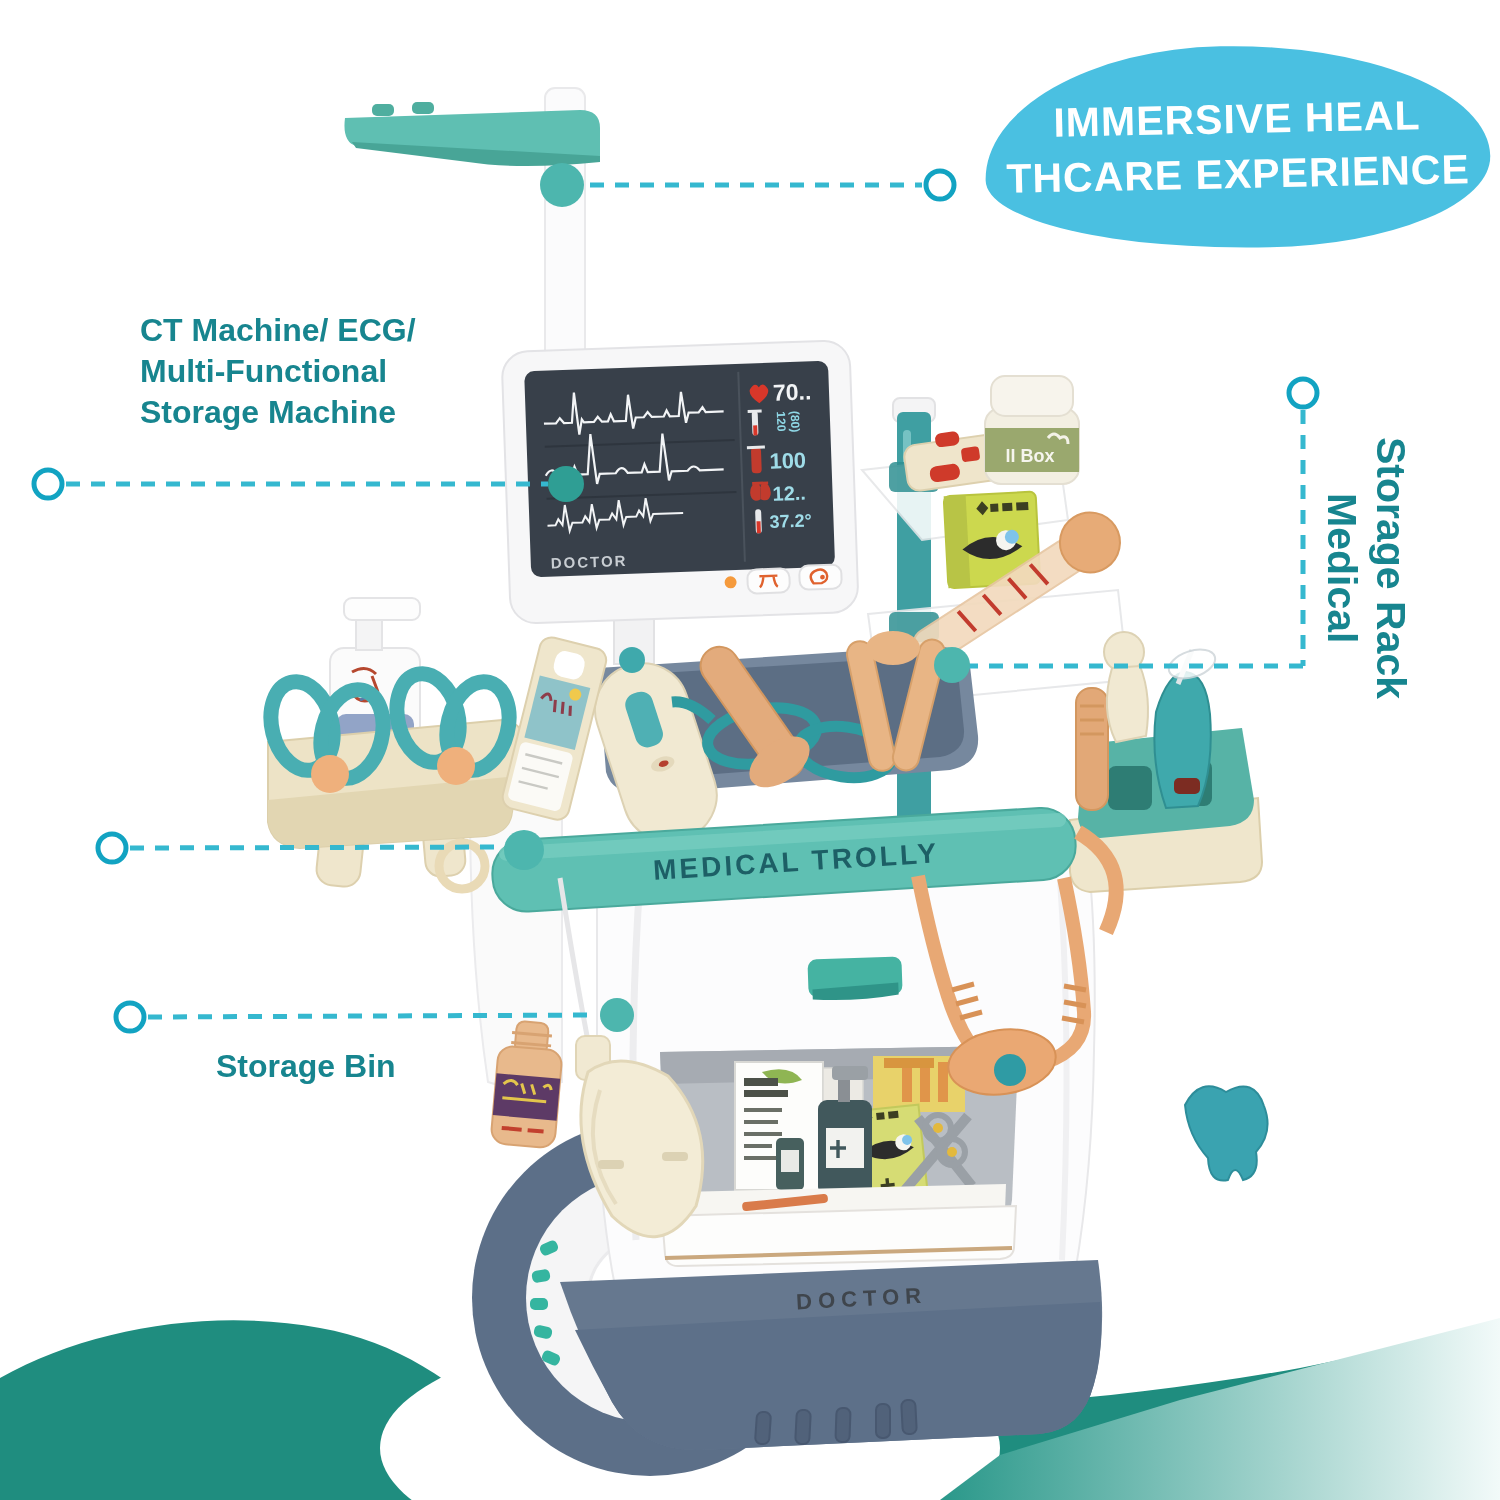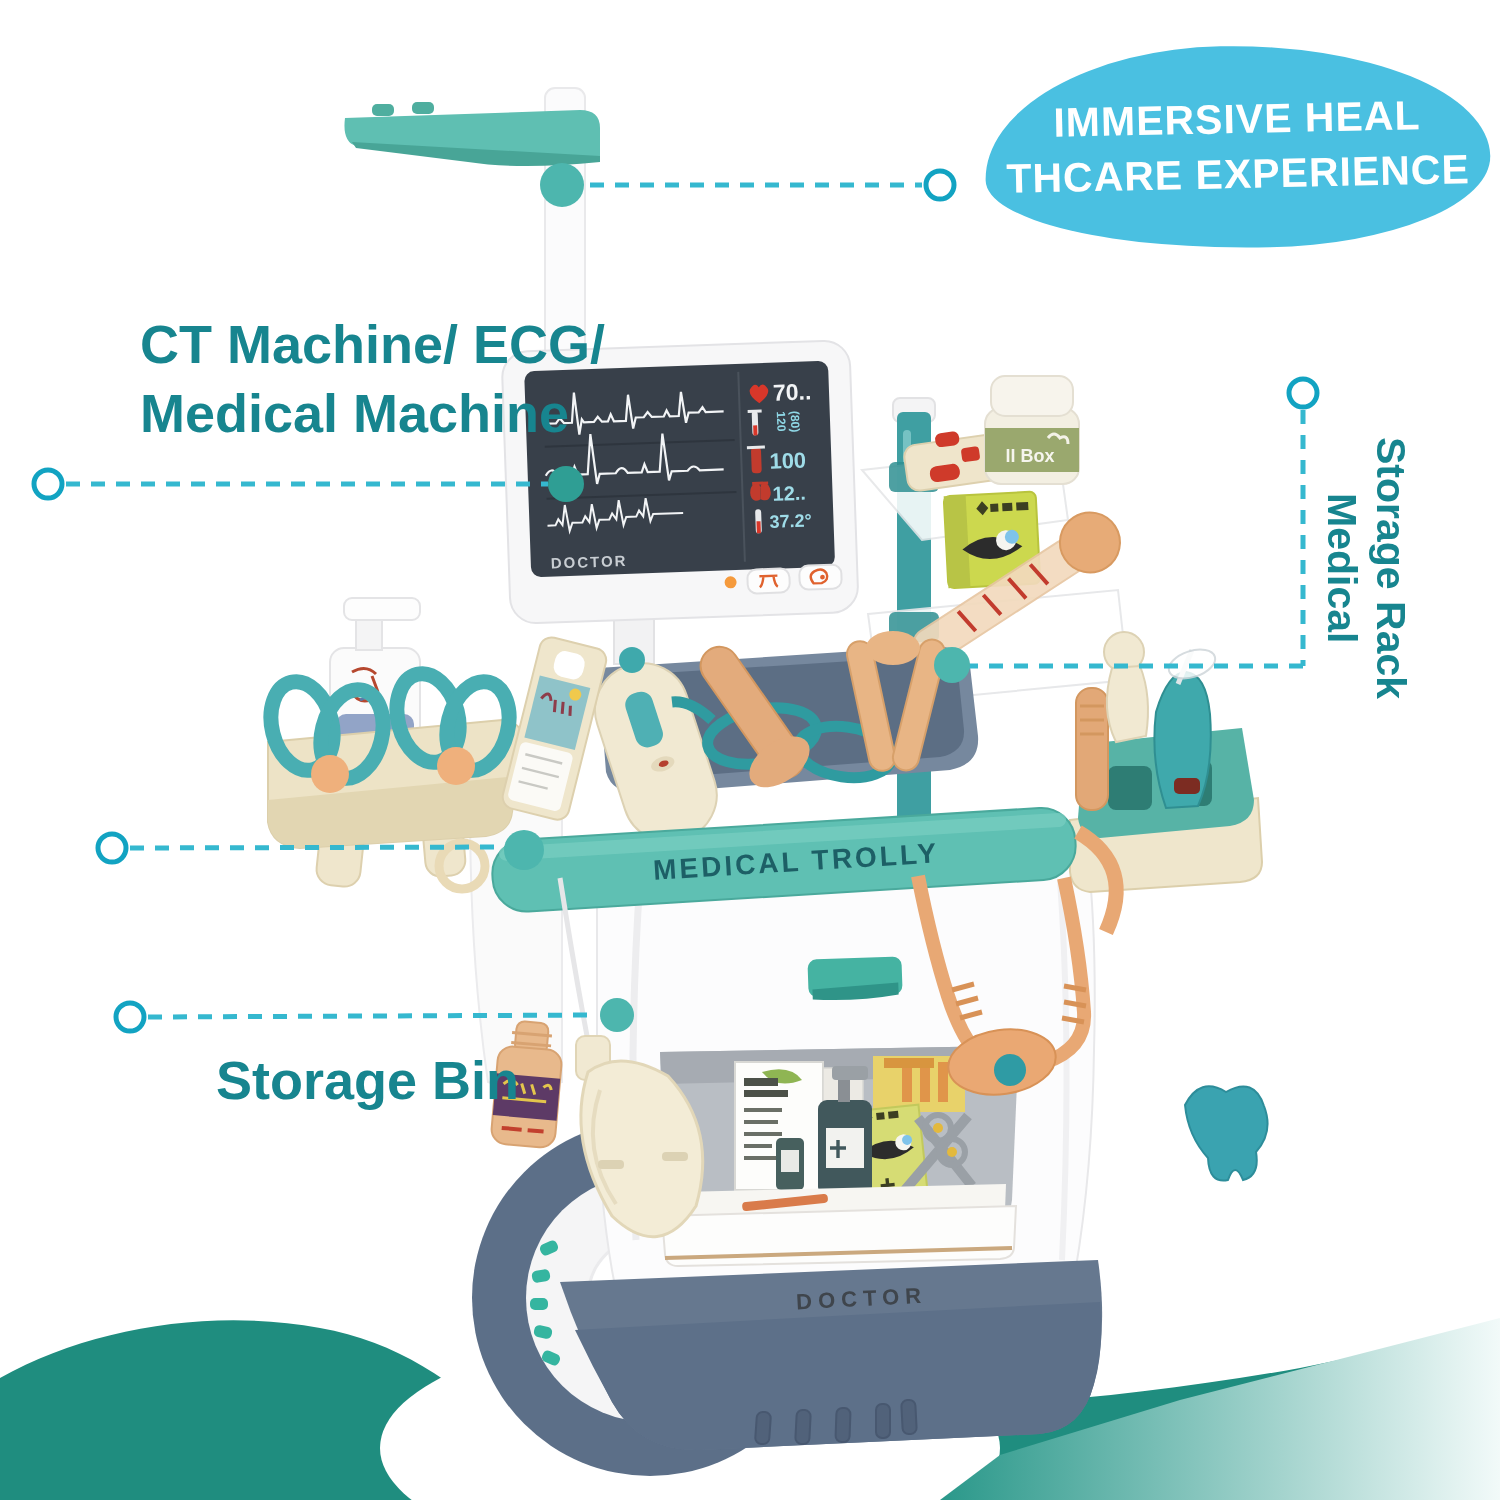--- a/index.html
+++ b/index.html
@@ -3,21 +3,21 @@
 <meta charset="utf-8">
 <style>
   html,body{margin:0;padding:0;background:#ffffff;}
   .stage{
     position:relative;width:1500px;height:1500px;overflow:hidden;
     background:#ffffff;font-family:"Liberation Sans",sans-serif;
   }
   .stage svg.scene{position:absolute;left:0;top:0;}
   .callout-label{
     position:absolute;color:#17858f;font-weight:bold;
-    font-size:54px;line-height:1.28;letter-spacing:0px;
+    font-size:32px;line-height:1.28;letter-spacing:0px;
   }
   .callout-label .ln{white-space:nowrap;}
   .rack-label{
     position:absolute;left:1318px;top:398px;height:340px;
     writing-mode:vertical-lr;text-align:center;
     color:#17858f;font-weight:bold;font-size:41px;line-height:1.18;
   }
   .badge{
     position:absolute;left:985px;top:46px;width:505px;height:202px;
     background:#4ac0e1;
@@ -389,21 +389,22 @@
   </g>
 </svg>
 
 <div class="badge">
   <div class="bline">IMMERSIVE HEAL</div>
   <div class="bline">THCARE EXPERIENCE</div>
 </div>
 
 <div class="callout-label" style="left:140px;top:310px;">
   <div class="ln">CT Machine/ ECG/</div>
-  <div class="ln">Medical Machine</div>
+  <div class="ln">Multi-Functional</div>
+  <div class="ln">Storage Machine</div>
 </div>
 
 <div class="rack-label">
   <div>Medical</div>
   <div>Storage Rack</div>
 </div>
 
 
 <div class="callout-label" style="left:216px;top:1046px;text-align:right;">
   <div class="ln">Storage Bin</div>

